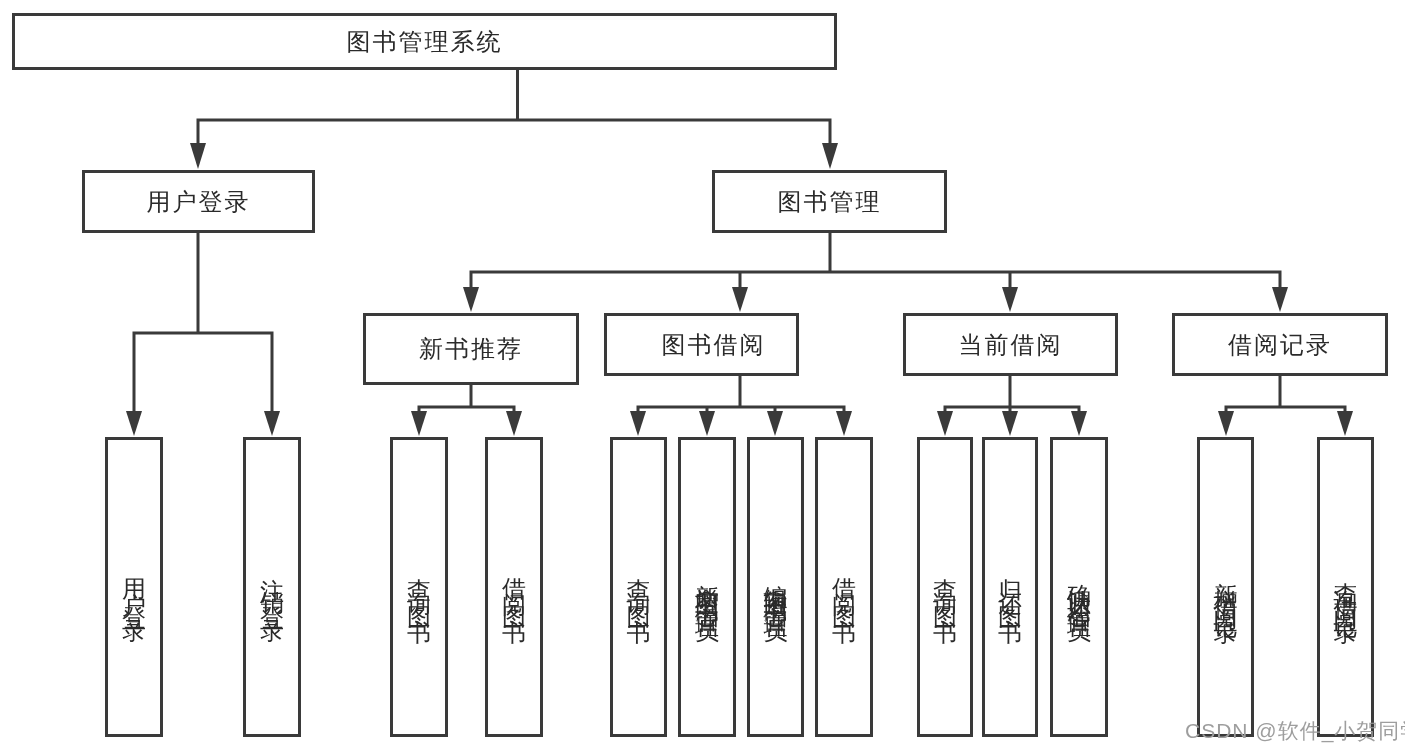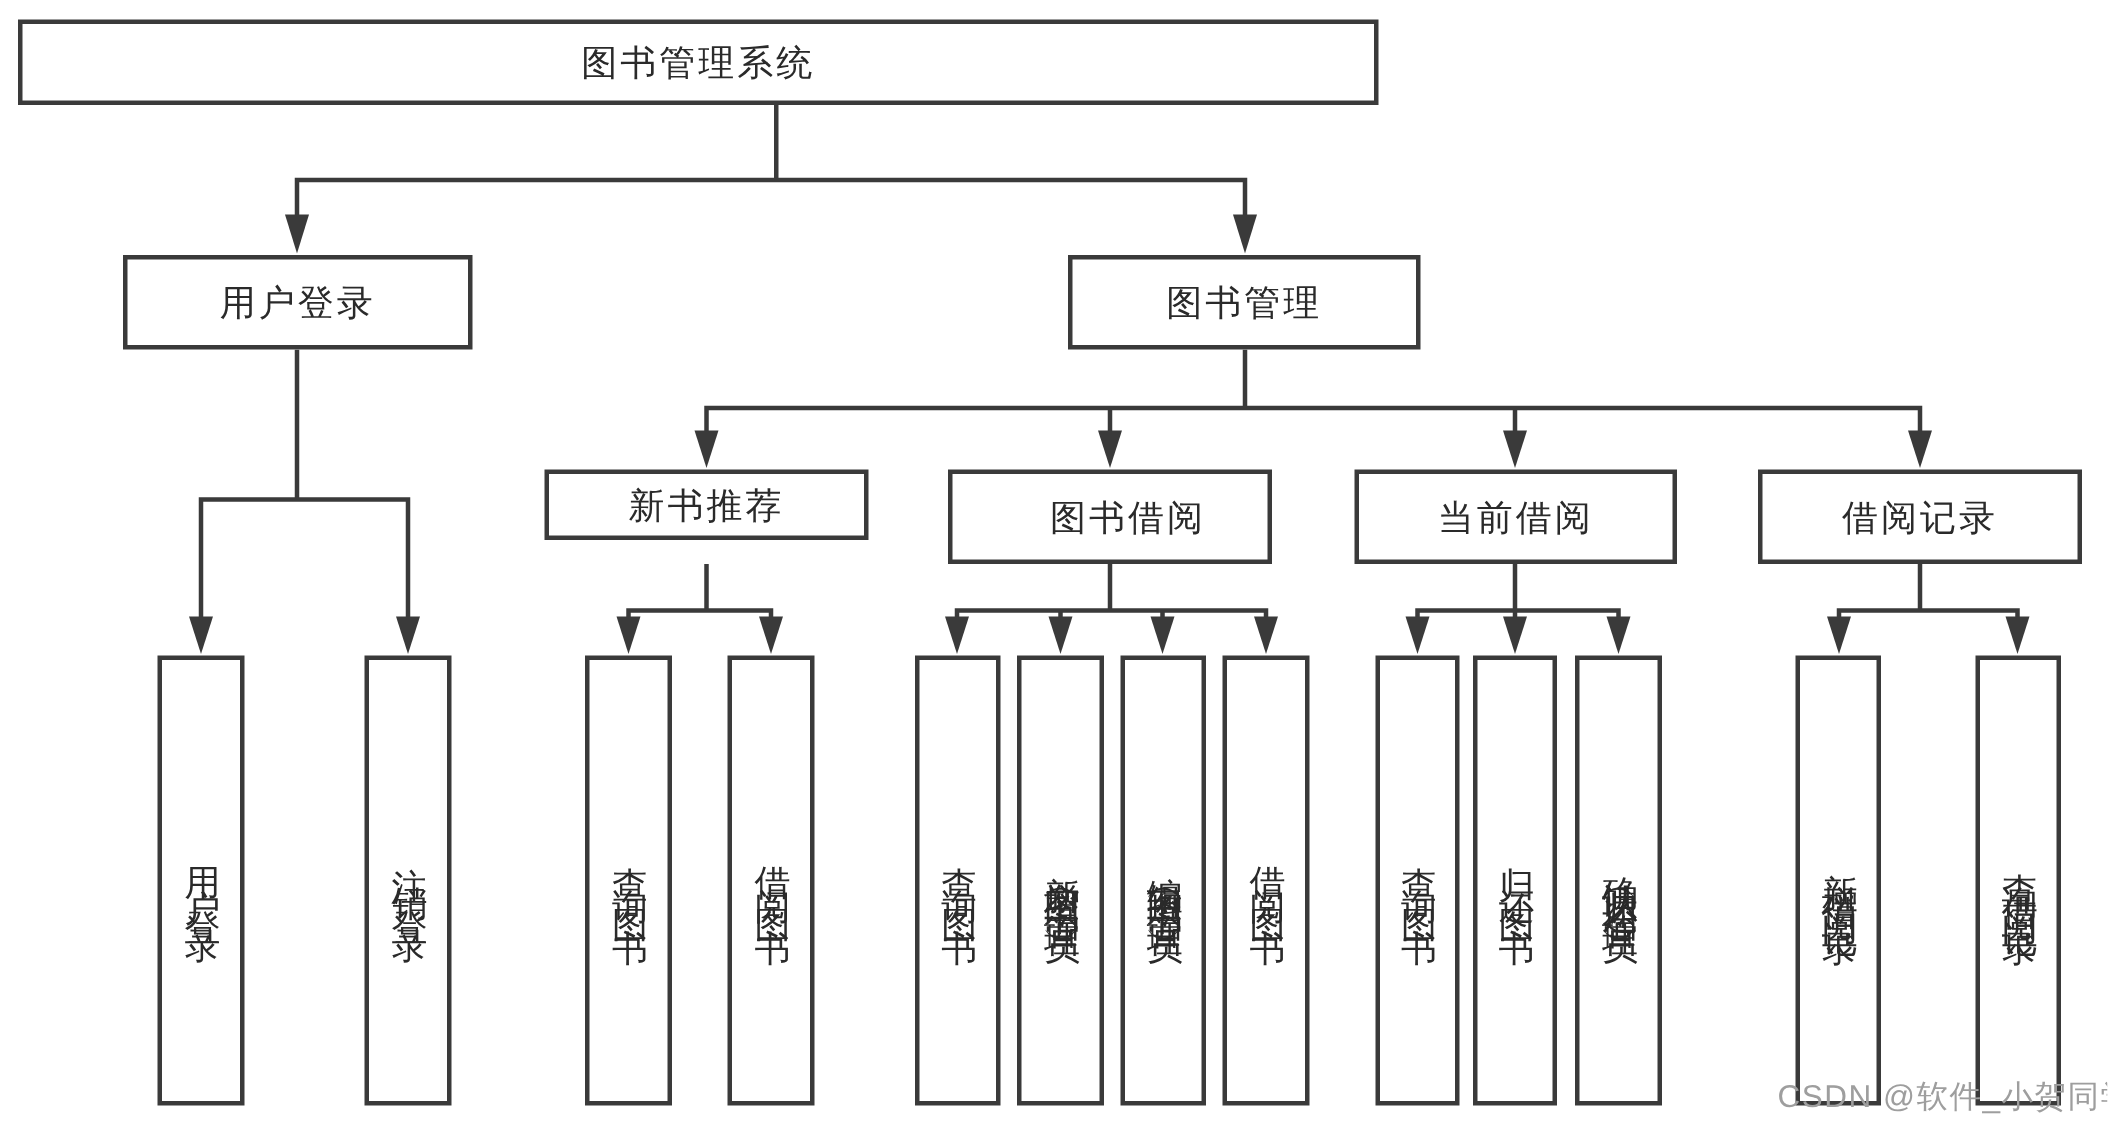--- a/index.html
+++ b/index.html
@@ -85,35 +85,35 @@
       <polygon points="767,411 783,411 775,436"></polygon>
       <polygon points="836,411 852,411 844,436"></polygon>
       <polygon points="937,411 953,411 945,436"></polygon>
       <polygon points="1002,411 1018,411 1010,436"></polygon>
       <polygon points="1071,411 1087,411 1079,436"></polygon>
       <polygon points="1218,411 1234,411 1226,436"></polygon>
       <polygon points="1337,411 1353,411 1345,436"></polygon>
     </g>
   </svg>
 
-  <div class="node root" style="left:12px;top:13px;width:907px;height:57px;">
+  <div class="node root" style="left:12px;top:13px;width:825px;height:57px;">
     <span>图书管理系统</span>
   </div>
 
   <div class="node hbox" style="left:82px;top:170px;width:233px;height:63px;">
     <span>用户登录</span>
   </div>
   <div class="node hbox" style="left:712px;top:170px;width:235px;height:63px;">
     <span>图书管理</span>
   </div>
 
-  <div class="node hbox" style="left:363px;top:313px;width:216px;height:47px;">
+  <div class="node hbox" style="left:363px;top:313px;width:216px;height:72px;">
     <span>新书推荐</span>
   </div>
-  <div class="node hbox" style="left:632px;top:313px;width:216px;height:63px;padding-left:24px;">
+  <div class="node hbox" style="left:604px;top:313px;width:195px;height:63px;padding-left:24px;">
     <span>图书借阅</span>
   </div>
   <div class="node hbox" style="left:903px;top:313px;width:215px;height:63px;justify-content:center;">
     <span>当前借阅</span>
   </div>
   <div class="node hbox" style="left:1172px;top:313px;width:216px;height:63px;">
     <span>借阅记录</span>
   </div>
 
   <div class="node vbox" style="left:105px;">

